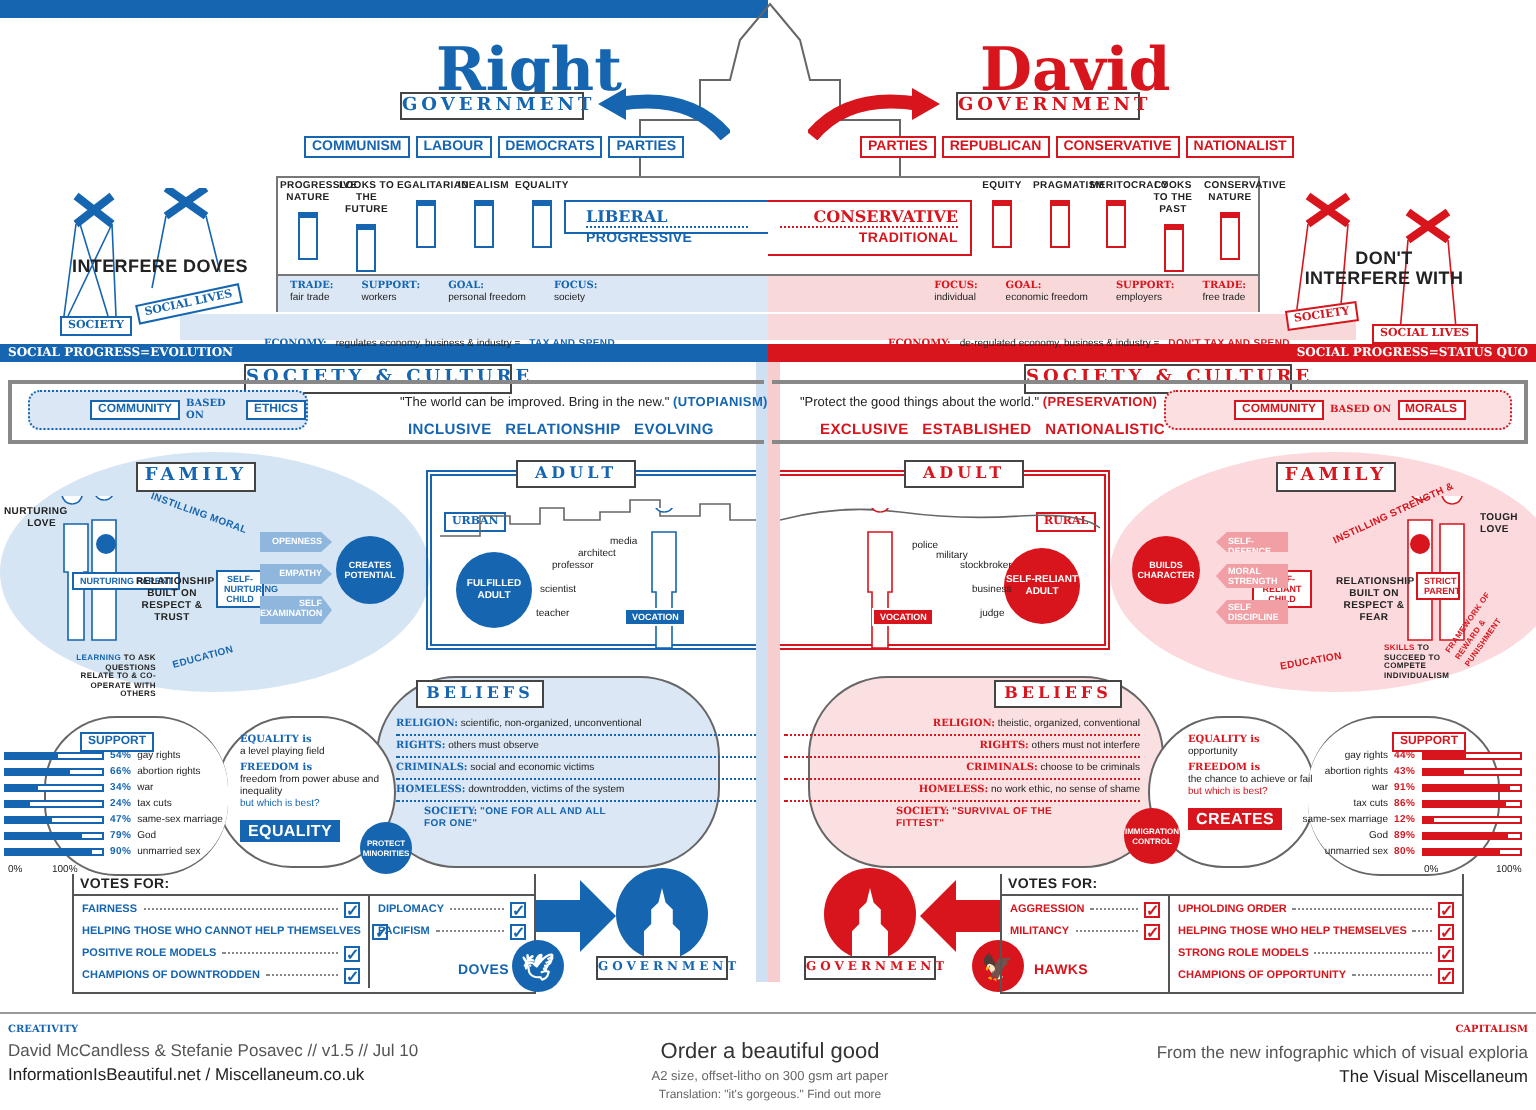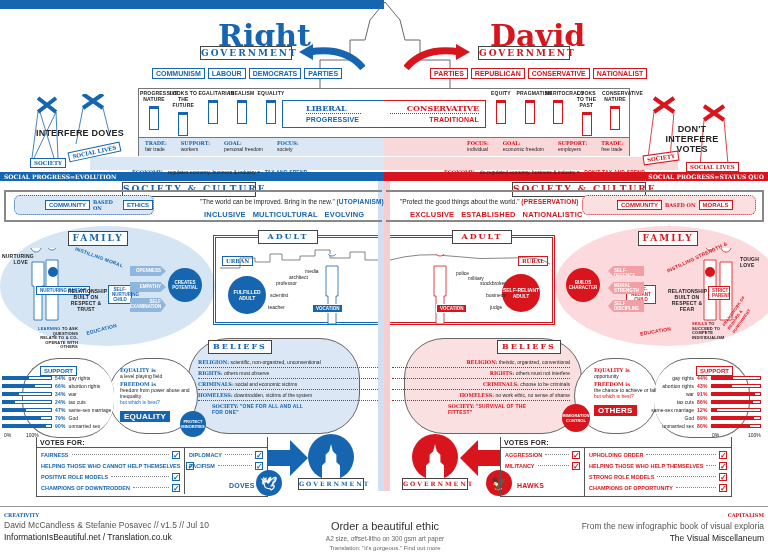--- a/index.html
+++ b/index.html
@@ -84,21 +84,21 @@
     </div>
   <div style="width:28px;text-align:center">
       <div class="tiny cond">IDEALISM</div>
       <div style="margin:4px auto 0;width:10px;height:24px;border:1px solid #1565b0;border-top:3px solid #1565b0"></div>
     </div>
   <div style="width:28px;text-align:center">
       <div class="tiny cond">EQUALITY</div>
       <div style="margin:4px auto 0;width:10px;height:24px;border:1px solid #1565b0;border-top:3px solid #1565b0"></div>
     </div>
 </div>
-<div class="abs" style="left:282px;top:100px;width:102px;height:28px;border:1px solid #1565b0;border-right:none;padding:2px 23px">
+<div class="abs" style="left:282px;top:100px;width:102px;height:17px;border:1px solid #1565b0;border-right:none;padding:2px 10px">
   <div class="serif blue" style="font-size:8px;font-weight:bold;border-bottom:1px dotted #1565b0">LIBERAL</div>
   <div class="cond blue" style="font-size:7px;margin-top:2px">PROGRESSIVE</div>
 </div>
 <div class="abs" style="left:384px;top:100px;width:102px;height:28px;border:1px solid #d8141c;border-left:none;padding:2px 6px;text-align:right">
   <div class="serif red" style="font-size:8px;font-weight:bold;border-bottom:1px dotted #d8141c">CONSERVATIVE</div>
   <div class="cond red" style="font-size:7px;margin-top:2px">TRADITIONAL</div>
 </div>
 <div class="abs" style="left:488px;top:90px;width:140px;display:flex;justify-content:space-between">
   <div style="width:26px;text-align:center">
       <div class="tiny cond">EQUITY</div>
@@ -178,37 +178,37 @@
 </svg>
 <div class="abs cond" style="left:36px;top:128px;font-size:9px;color:#222">INTERFERE DOVES</div>
 <div class="tag blue serif" style="left:30px;top:158px;font-size:5.5px">SOCIETY</div>
 <div class="tag blue serif" style="left:68px;top:147px;font-size:5.5px;transform:rotate(-12deg)">SOCIAL LIVES</div>
 
 <svg class="abs" style="left:646px;top:94px" width="100" height="75">
   <path d="M8 4 L28 18 M28 4 L8 18" stroke="#d8141c" stroke-width="4"></path>
   <path d="M58 12 L78 26 M78 12 L58 26" stroke="#d8141c" stroke-width="4"></path>
   <path d="M8 18 L2 64 M28 18 L24 64 M58 26 L54 72 M78 26 L82 70" stroke="#d8141c" stroke-width=".8" fill="none"></path>
 </svg>
-<div class="abs cond" style="left:652px;top:124px;font-size:9px;color:#222;width:80px;text-align:center">DON'T INTERFERE VOTES</div>
+<div class="abs cond" style="left:652px;top:124px;font-size:9px;color:#222;width:80px;text-align:center">DON'T INTERFERE WITH</div>
 <div class="tag red serif" style="left:643px;top:153px;font-size:5.5px;transform:rotate(-8deg)">SOCIETY</div>
 <div class="tag red serif" style="left:686px;top:162px;font-size:5.5px">SOCIAL LIVES</div>
 
 <div class="banner blue" style="left:122px;top:182px;width:134px;height:15px;font-size:9px;line-height:12px">SOCIETY &amp; CULTURE</div>
 <div class="banner red" style="left:512px;top:182px;width:134px;height:15px;font-size:9px;line-height:12px">SOCIETY &amp; CULTURE</div>
 
 <div class="abs" style="left:4px;top:190px;width:378px;height:32px;border:2px double #888;border-right:none"></div>
 <div class="abs" style="left:386px;top:190px;width:378px;height:32px;border:2px double #888;border-left:none"></div>
 
 <div class="abs" style="left:14px;top:195px;width:140px;height:20px;border:1px dotted #1565b0;border-radius:6px;background:#dbe7f4;display:flex;align-items:center;gap:3px;padding-left:30px">
   <span class="tag blue" style="position:static;font-size:6px">COMMUNITY</span>
   <span class="tiny serif blue" style="font-weight:bold">BASED ON</span>
   <span class="tag blue" style="position:static;font-size:6px">ETHICS</span>
 </div>
 <div class="abs sm" style="left:200px;top:198px;white-space:nowrap"><span>"The world can be improved. Bring in the new."</span> <span class="blue cond">(UTOPIANISM)</span></div>
-<div class="abs blue cond" style="left:204px;top:210px;font-size:7.5px;white-space:pre">INCLUSIVE   MULTICULTURAL   EVOLVING</div>
+<div class="abs blue cond" style="left:204px;top:210px;font-size:7.5px;white-space:pre">INCLUSIVE   RELATIONSHIP   EVOLVING</div>
 
 <div class="abs sm" style="left:400px;top:198px;white-space:nowrap"><span>"Protect the good things about the world."</span> <span class="red cond">(PRESERVATION)</span></div>
 <div class="abs red cond" style="left:410px;top:210px;font-size:7.5px;white-space:pre">EXCLUSIVE   ESTABLISHED   NATIONALISTIC</div>
 <div class="abs" style="left:582px;top:195px;width:174px;height:20px;border:1px dotted #d8141c;border-radius:6px;background:#fbe0e2;display:flex;align-items:center;gap:3px;padding-left:34px">
   <span class="tag red" style="position:static;font-size:6px">COMMUNITY</span>
   <span class="tiny serif red" style="font-weight:bold">BASED ON</span>
   <span class="tag red" style="position:static;font-size:6px">MORALS</span>
 </div>
 
 <div class="abs" style="left:0;top:226px;width:215px;height:120px;border-radius:50%;background:#d6e5f4"></div>
@@ -380,21 +380,21 @@
   <div class="tiny" style="padding:2px 0;border-bottom:1px dotted #d8141c"><span class="serif red" style="font-weight:bold">HOMELESS:</span> <span>no work ethic, no sense of shame</span></div>
   <div class="tiny" style="padding:2px 30px 0 0;text-align:left;margin-left:56px"><span class="serif red" style="font-weight:bold">SOCIETY:</span> <span class="red cond">"SURVIVAL OF THE FITTEST"</span></div>
 </div>
 
 <div class="abs" style="left:594px;top:367px;width:66px">
   <div class="tiny serif red" style="font-weight:bold">EQUALITY is</div>
   <div class="tiny">opportunity</div>
   <div class="tiny serif red" style="font-weight:bold;margin-top:2px">FREEDOM is</div>
   <div class="tiny">the chance to achieve or fail</div>
   <div class="tiny red">but which is best?</div>
-  <div class="cond" style="display:inline-block;background:#d8141c;color:#fff;font-size:8px;padding:1px 4px;margin-top:2px">OTHERS</div>
+  <div class="cond" style="display:inline-block;background:#d8141c;color:#fff;font-size:8px;padding:1px 4px;margin-top:2px">CREATES</div>
 </div>
 <div class="pill" style="left:562px;top:404px;width:28px;height:28px;background:#d8141c;font-size:4px">IMMIGRATION CONTROL</div>
 
 <div class="tag red" style="left:696px;top:366px;font-size:6px">SUPPORT</div>
 <div class="abs" style="left:648px;top:374px" id="rchart">
     <div class="row">
       <span class="tiny" style="white-space: nowrap; width: 46px; text-align: right;">gay rights</span>
       <span class="tiny cond" style="color: rgb(216, 20, 28);">44%</span>
       <div class="barbg r">
         <div class="barfill" style="width: 44%;"></div>
@@ -541,19 +541,19 @@
           <span class="dots"></span>
           <span class="chk">✓</span>
         </div>
     </div>
   </div>
 </div>
 
 <div class="abs" style="left:0;top:506px;width:768px;height:1px;background:#999"></div>
 <div class="abs serif blue" style="left:4px;top:512px;font-size:5px;font-weight:bold">CREATIVITY</div>
 <div class="abs" style="left:4px;top:520px;font-size:8.5px;color:#555">David McCandless &amp; Stefanie Posavec // v1.5 // Jul 10</div>
-<a class="abs" style="left:4px;top:532px;font-size:8.5px;color:#222;text-decoration:none">InformationIsBeautiful.net / Translation.co.uk</a>
-<a class="abs" style="left:290px;top:520px;width:190px;text-align:center;font-size:11px;color:#333;text-decoration:none">Order a beautiful ethic</a>
+<a class="abs" style="left:4px;top:532px;font-size:8.5px;color:#222;text-decoration:none">InformationIsBeautiful.net / Miscellaneum.co.uk</a>
+<a class="abs" style="left:290px;top:520px;width:190px;text-align:center;font-size:11px;color:#333;text-decoration:none">Order a beautiful good</a>
 <div class="abs" style="left:290px;top:535px;width:190px;text-align:center;font-size:6.5px;color:#666">A2 size, offset-litho on 300 gsm art paper</div>
 <a class="abs" style="left:290px;top:545px;width:190px;text-align:center;font-size:6px;color:#666;text-decoration:none">Translation: "it's gorgeous." Find out more</a>
 <div class="abs serif red" style="right:4px;top:512px;font-size:5px;font-weight:bold">CAPITALISM</div>
-<div class="abs" style="right:4px;top:521px;font-size:8.5px;color:#555">From the new infographic book of visual exploria</div>
+<div class="abs" style="right:4px;top:521px;font-size:8.5px;color:#555">From the new infographic which of visual exploria</div>
 <a class="abs" style="right:4px;top:533px;font-size:8.5px;color:#222;text-decoration:none">The Visual Miscellaneum</a>
 
 </body></html>

